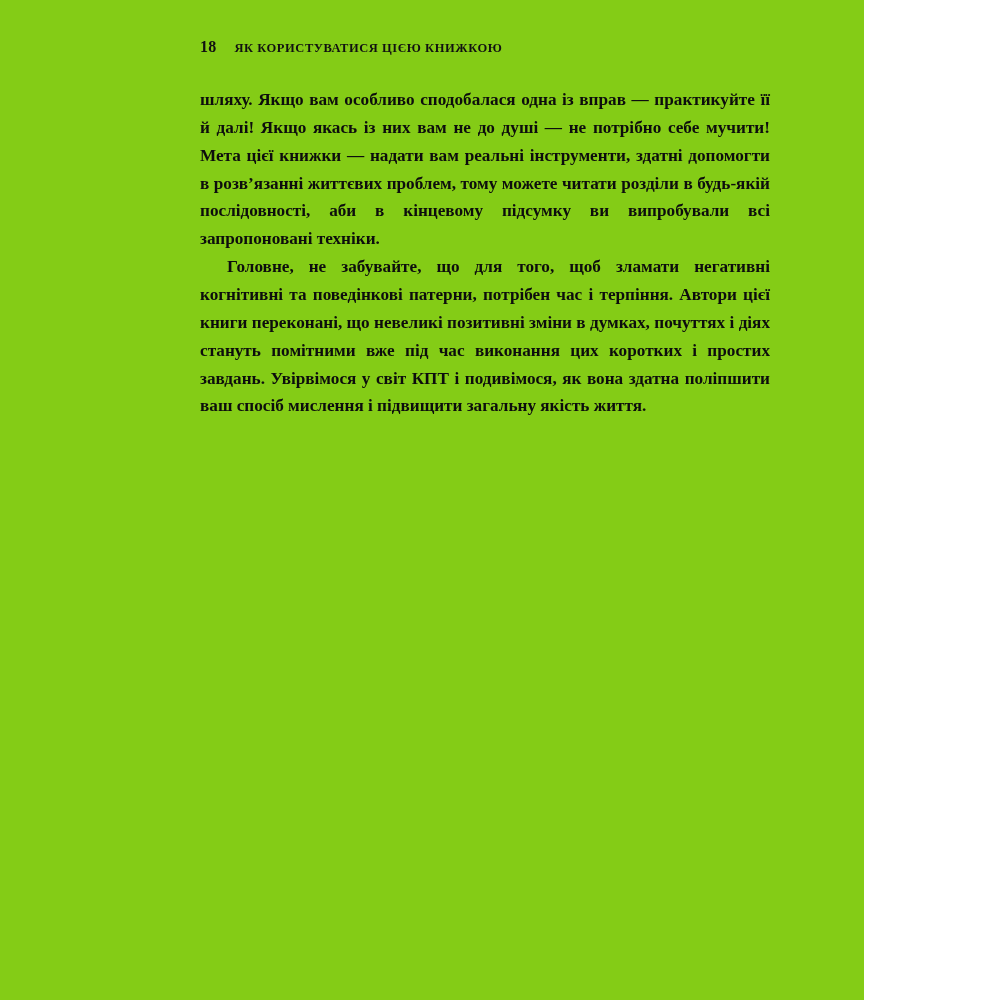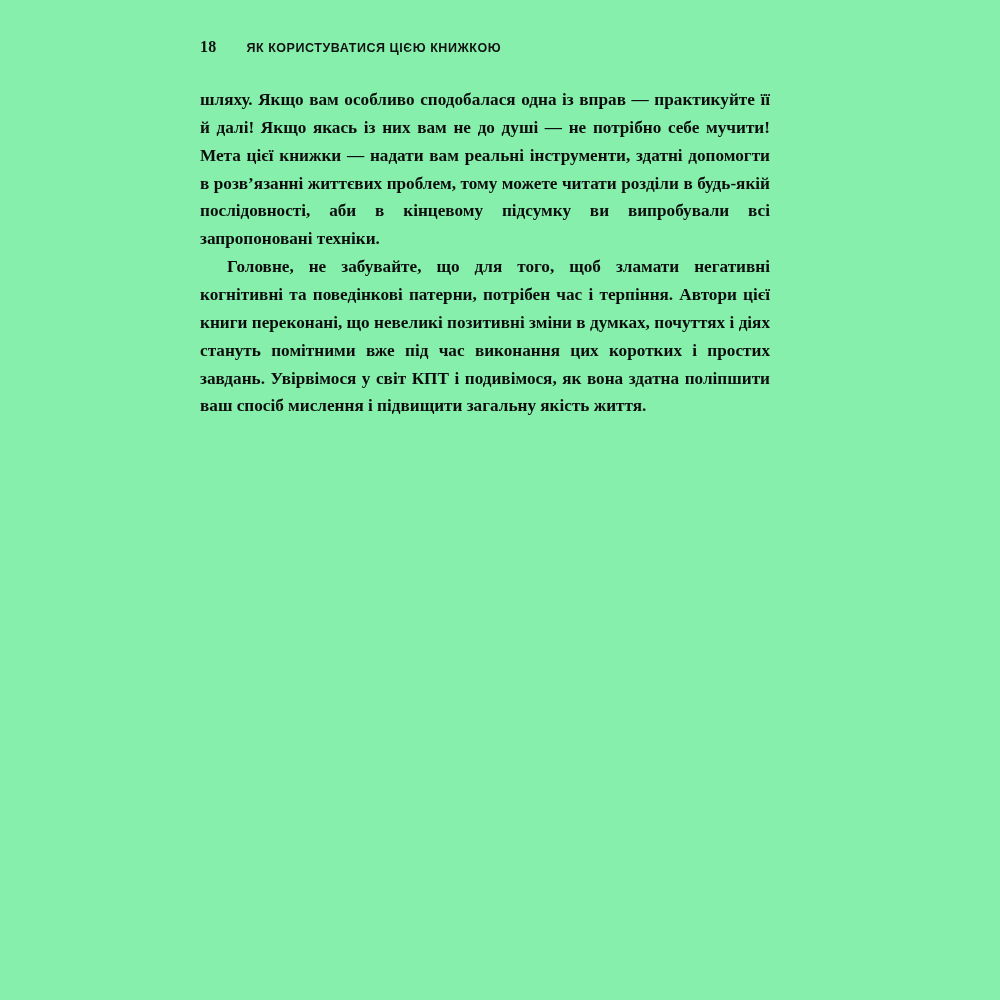--- a/index.html
+++ b/index.html
@@ -9,23 +9,23 @@
   }
   body {
     width: 1000px;
     height: 1000px;
     font-family: "Liberation Serif", serif;
     color: #111111;
     overflow: hidden;
   }
   .page {
     position: relative;
-    width: 1000px;
+    width: 864px;
     height: 1000px;
-    background: #86efac;
+    background: #84cc16;
   }
   .content {
     position: absolute;
     left: 200px;
     top: 38px;
     width: 570px;
   }
   .running-head {
     display: flex;
     align-items: baseline;
@@ -33,27 +33,26 @@
     margin-bottom: 30px;
   }
   .folio {
     font-family: "Liberation Serif", serif;
     font-weight: bold;
     font-size: 16px;
     letter-spacing: 0.2px;
     color: #111111;
   }
   .head-title {
-    font-family: Liberation Sans, sans-serif;
+    font-family: Liberation Serif, serif;
     font-weight: bold;
     font-size: 12.5px;
     letter-spacing: 0.55px;
     text-transform: uppercase;
     color: #111111;
-    margin-left: 12px;
   }
   .body-text {
     font-family: "Liberation Serif", serif;
     font-size: 17.2px;
     line-height: 1.62;
     text-align: justify;
     text-justify: inter-word;
     color: #0d0d0d;
     hyphens: manual;
   }

